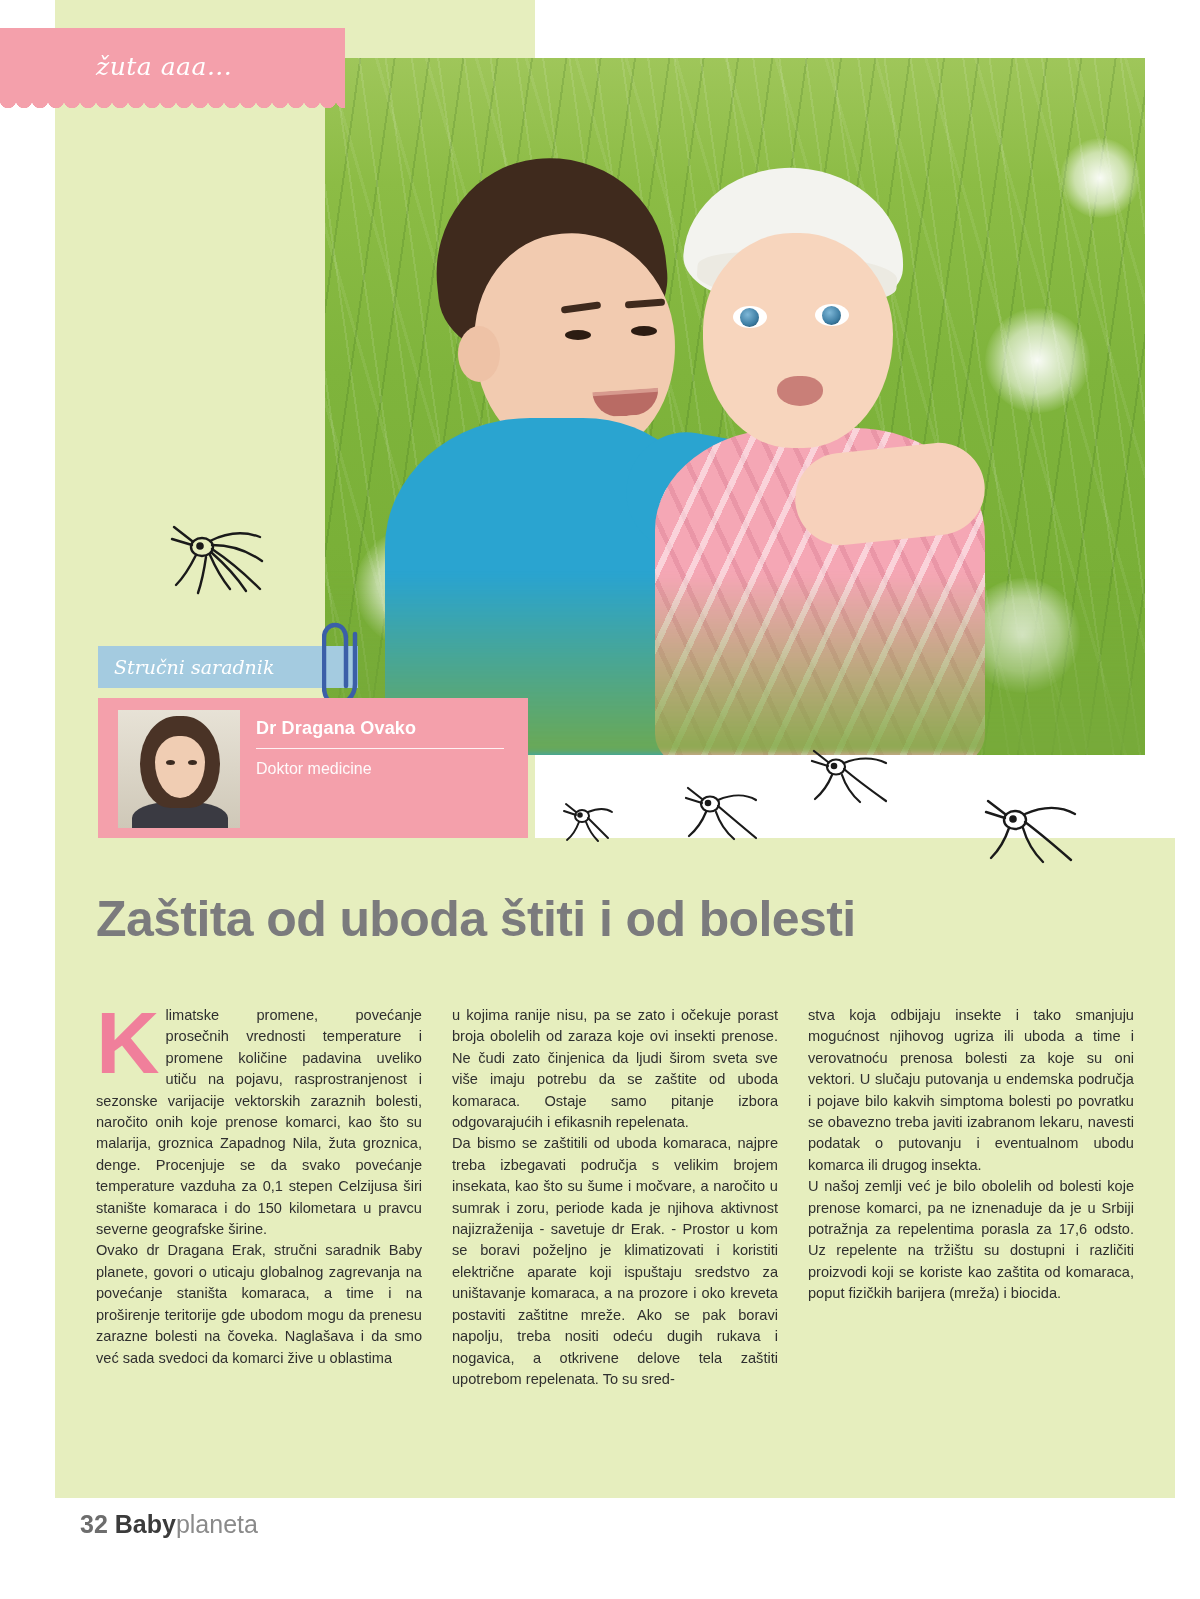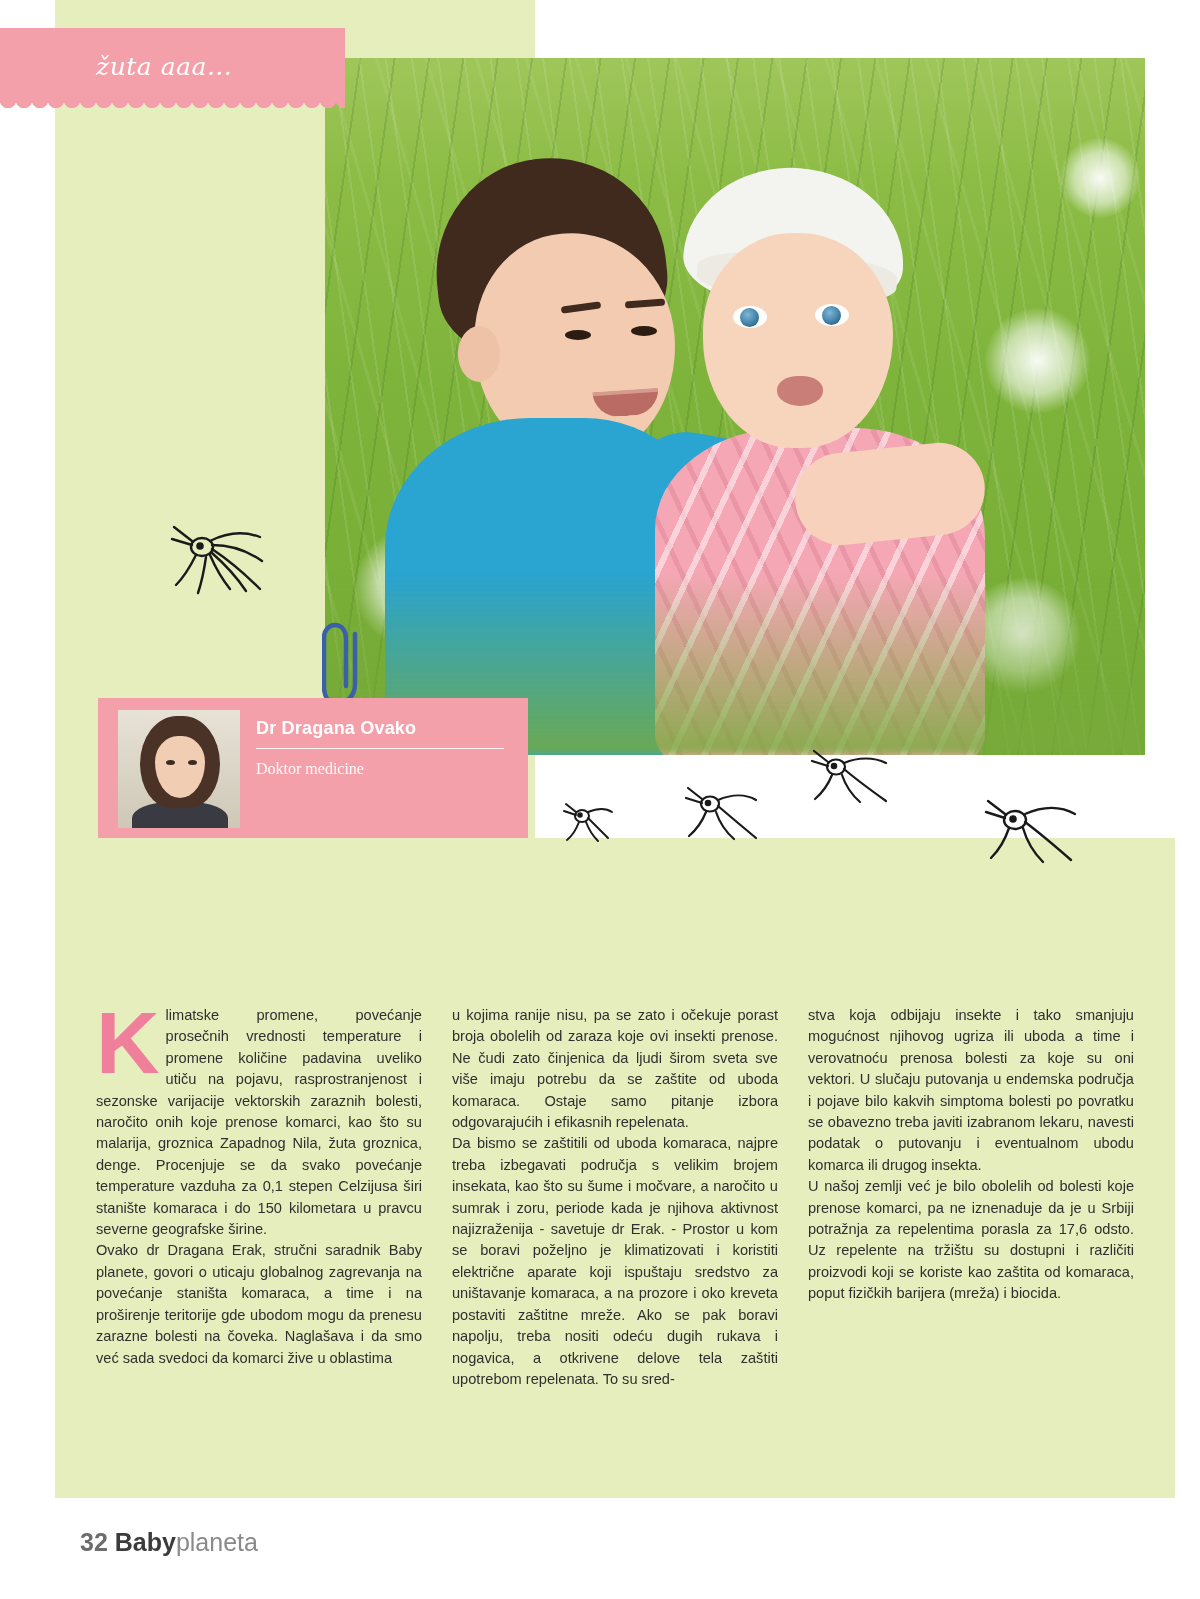--- a/index.html
+++ b/index.html
@@ -268,21 +268,20 @@
     height: 1px;
     background: rgba(255,255,255,0.85);
   }
   .expert-role {
     position: absolute;
     left: 256px;
     top: 760px;
     font-size: 16px;
     color: #ffffff;
     opacity: 0.95;
-    font-family: Liberation Serif, serif;
   }
   
   .paperclip {
     position: absolute;
     left: 322px;
     top: 620px;
     width: 46px;
     height: 92px;
   }
 
@@ -326,21 +325,20 @@
     font-family: "Liberation Sans", sans-serif;
   }
 
   
   .footer {
     position: absolute;
     left: 80px;
     top: 1510px;
     font-size: 25px;
     color: #6d6d6d;
-    margin-top: 18px;
   }
   .footer .pg { font-weight: bold; }
   .footer .brand-bold { font-weight: bold; color: #3b3b3b; }
   .footer .brand-light { color: #8a8a8a; }
 </style>
 </head>
 <body>
 
 <div class="page">
 
@@ -447,38 +445,42 @@
       <ellipse cx="40" cy="40" rx="11" ry="9"></ellipse>
       <circle cx="38" cy="39" r="2.6" fill="#1a1a1a"></circle>
       <path d="M30 34 L13 21 M30 38 L11 32"></path>
       <path d="M50 42 C66 54 80 66 96 80"></path>
       <path d="M50 34 C68 26 86 26 100 34"></path>
       <path d="M34 48 C30 60 24 70 16 78"></path>
       <path d="M48 48 C52 62 58 72 68 82"></path>
     </g>
   </svg>
 
+  <div class="expert-bar">
+    <div class="expert-bar-label">Stručni saradnik</div>
+  </div>
 
   <svg class="paperclip" viewBox="0 0 46 92">
     <path d="M33 14 L33 64 C33 76 24 84 15 84 C7 84 2 77 2 67 L2 18 C2 10 7 5 13 5 C20 5 24 11 24 19 L24 66" fill="none" stroke="#3b5fa8" stroke-width="4.5" stroke-linecap="round"></path>
   </svg>
 
   <div class="expert-card"></div>
   <div class="expert-photo">
     <div class="ep-bg"></div>
     <div class="ep-body"></div>
     <div class="ep-hair"></div>
     <div class="ep-face"></div>
     <div class="ep-eye" style="left:48px; top:50px;"></div>
     <div class="ep-eye" style="left:70px; top:50px;"></div>
   </div>
   <div class="expert-name">Dr Dragana Ovako</div>
   <div class="expert-rule"></div>
   <div class="expert-role">Doktor medicine</div>
 
+  <div class="headline">Zaštita od uboda štiti i od bolesti</div>
 
   <div class="columns">
     <div class="col">
       <p><span class="dropcap">K</span><span>limatske promene, povećanje prosečnih vrednosti temperature i promene količine padavina uveliko utiču na pojavu, rasprostranjenost i sezonske varijacije vektorskih zaraznih bolesti, naročito onih koje prenose komarci, kao što su malarija, groznica Zapadnog Nila, žuta groznica, denge. Procenjuje se da svako povećanje temperature vazduha za 0,1 stepen Celzijusa širi stanište komaraca i do 150 kilometara u pravcu severne geografske širine.</span></p>
       <p>Ovako dr Dragana Erak, stručni saradnik Baby planete, govori o uticaju globalnog zagrevanja na povećanje staništa komaraca, a time i na proširenje teritorije gde ubodom mogu da prenesu zarazne bolesti na čoveka. Naglašava i da smo već sada svedoci da komarci žive u oblastima</p>
     </div>
     <div class="col">
       <p>u kojima ranije nisu, pa se zato i očekuje porast broja obolelih od zaraza koje ovi insekti prenose. Ne čudi zato činjenica da ljudi širom sveta sve više imaju potrebu da se zaštite od uboda komaraca. Ostaje samo pitanje izbora odgovarajućih i efikasnih repelenata.</p>
       <p>Da bismo se zaštitili od uboda komaraca, najpre treba izbegavati područja s velikim brojem insekata, kao što su šume i močvare, a naročito u sumrak i zoru, periode kada je njihova aktivnost najizraženija - savetuje dr Erak. - Prostor u kom se boravi poželjno je klimatizovati i koristiti električne aparate koji ispuštaju sredstvo za uništavanje komaraca, a na prozore i oko kreveta postaviti zaštitne mreže. Ako se pak boravi napolju, treba nositi odeću dugih rukava i nogavica, a otkrivene delove tela zaštiti upotrebom repelenata. To su sred-</p>
     </div>

